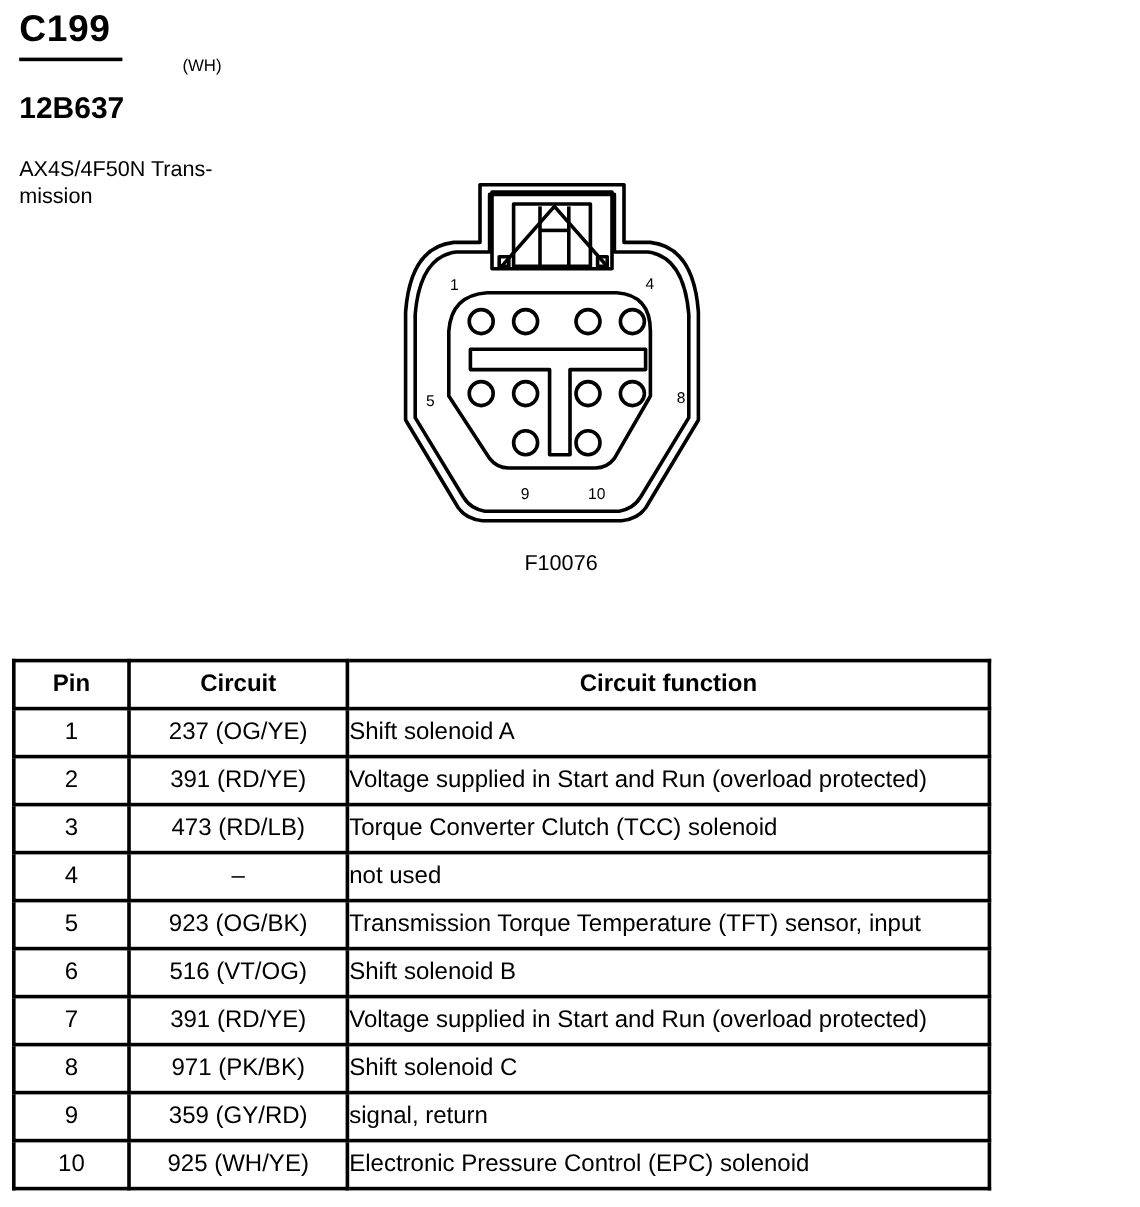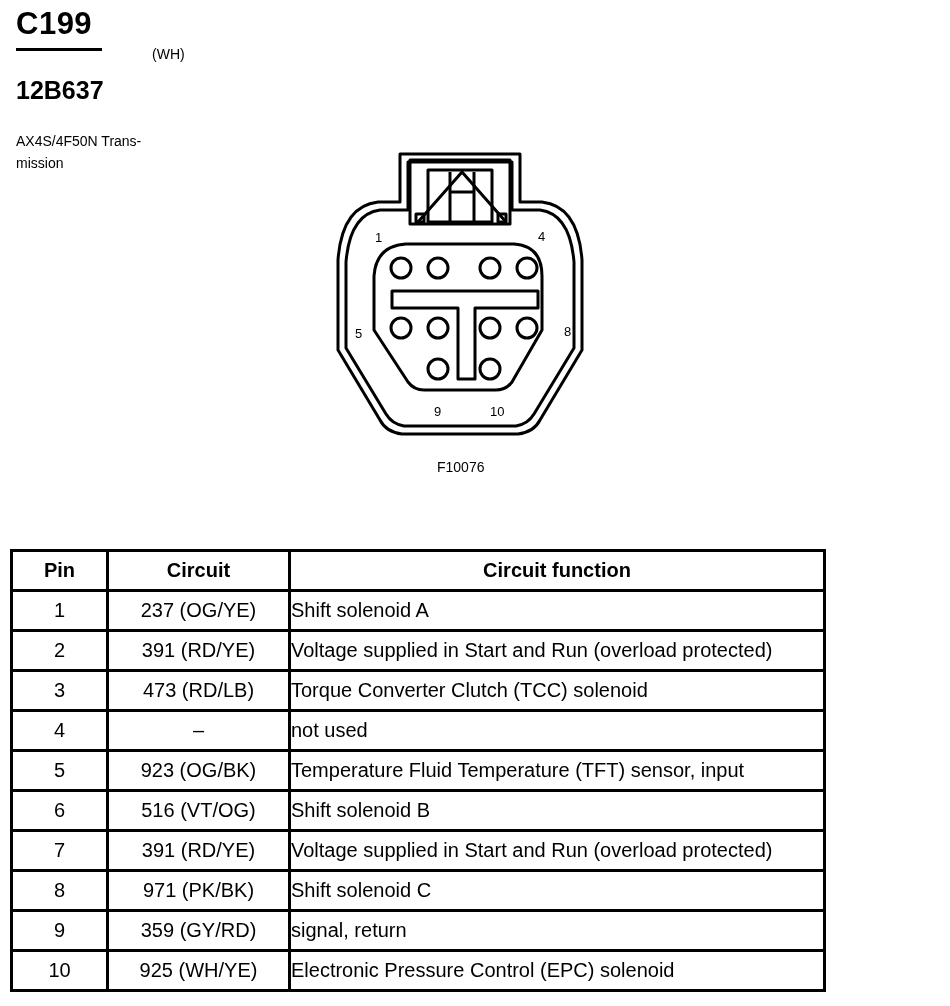--- a/index.html
+++ b/index.html
@@ -5,24 +5,24 @@
   * { margin: 0; padding: 0; box-sizing: border-box; }
   html, body { width: 950px; height: 1006px; background: #ffffff; overflow: hidden; }
   body { position: relative; font-family: "Liberation Sans", sans-serif; color: #000; }
 
   .title-wrap { position: absolute; left: 16px; top: 6px; }
   .conn-id { font-size: 31px; font-weight: bold; letter-spacing: 0.5px; line-height: 36px; display: inline-block; }
   .conn-underline { position: absolute; left: 0; top: 42px; width: 86px; height: 3px; background: #000; }
   .conn-color { position: absolute; left: 136px; top: 18px; font-size: 14px; white-space: nowrap; margin-top: 22px; }
 
   .part-num { position: absolute; left: 16px; top: 76px; font-size: 25px; font-weight: bold; }
-  .desc { position: absolute; left: 16px; top: 130px; font-size: 14px; line-height: 22px; width: 180px; }
+  .desc { position: absolute; left: 16px; top: 130px; font-size: 18px; line-height: 22px; width: 180px; }
 
   .diagram { position: absolute; left: 330px; top: 150px; width: 260px; height: 290px; }
-  .fig-id { position: absolute; left: 437px; top: 459px; font-size: 14px; }
+  .fig-id { position: absolute; left: 437px; top: 459px; font-size: 18px; }
 
   table.pins {
     position: absolute; left: 10px; top: 549px; width: 816px;
     border-collapse: collapse; border: 3px solid #1d4ed8;
     font-size: 20px;
   }
   table.pins th, table.pins td { border: 3px solid #000; height: 40px; padding: 0; }
   table.pins th { font-weight: bold; font-size: 20px; }
   th.c-pin, td.c-pin { width: 96px; text-align: center; }
   th.c-circuit, td.c-circuit { width: 182px; text-align: center; }
@@ -113,21 +113,21 @@
       <td class="c-func">Torque Converter Clutch (TCC) solenoid</td>
     </tr>
     <tr>
       <td class="c-pin">4</td>
       <td class="c-circuit">–</td>
       <td class="c-func">not used</td>
     </tr>
     <tr>
       <td class="c-pin">5</td>
       <td class="c-circuit">923 (OG/BK)</td>
-      <td class="c-func">Temperature Fluid Temperature (TFT) sensor, input</td>
+      <td class="c-func">Transmission Torque Temperature (TFT) sensor, input</td>
     </tr>
     <tr>
       <td class="c-pin">6</td>
       <td class="c-circuit">516 (VT/OG)</td>
       <td class="c-func">Shift solenoid B</td>
     </tr>
     <tr>
       <td class="c-pin">7</td>
       <td class="c-circuit">391 (RD/YE)</td>
       <td class="c-func">Voltage supplied in Start and Run (overload protected)</td>

